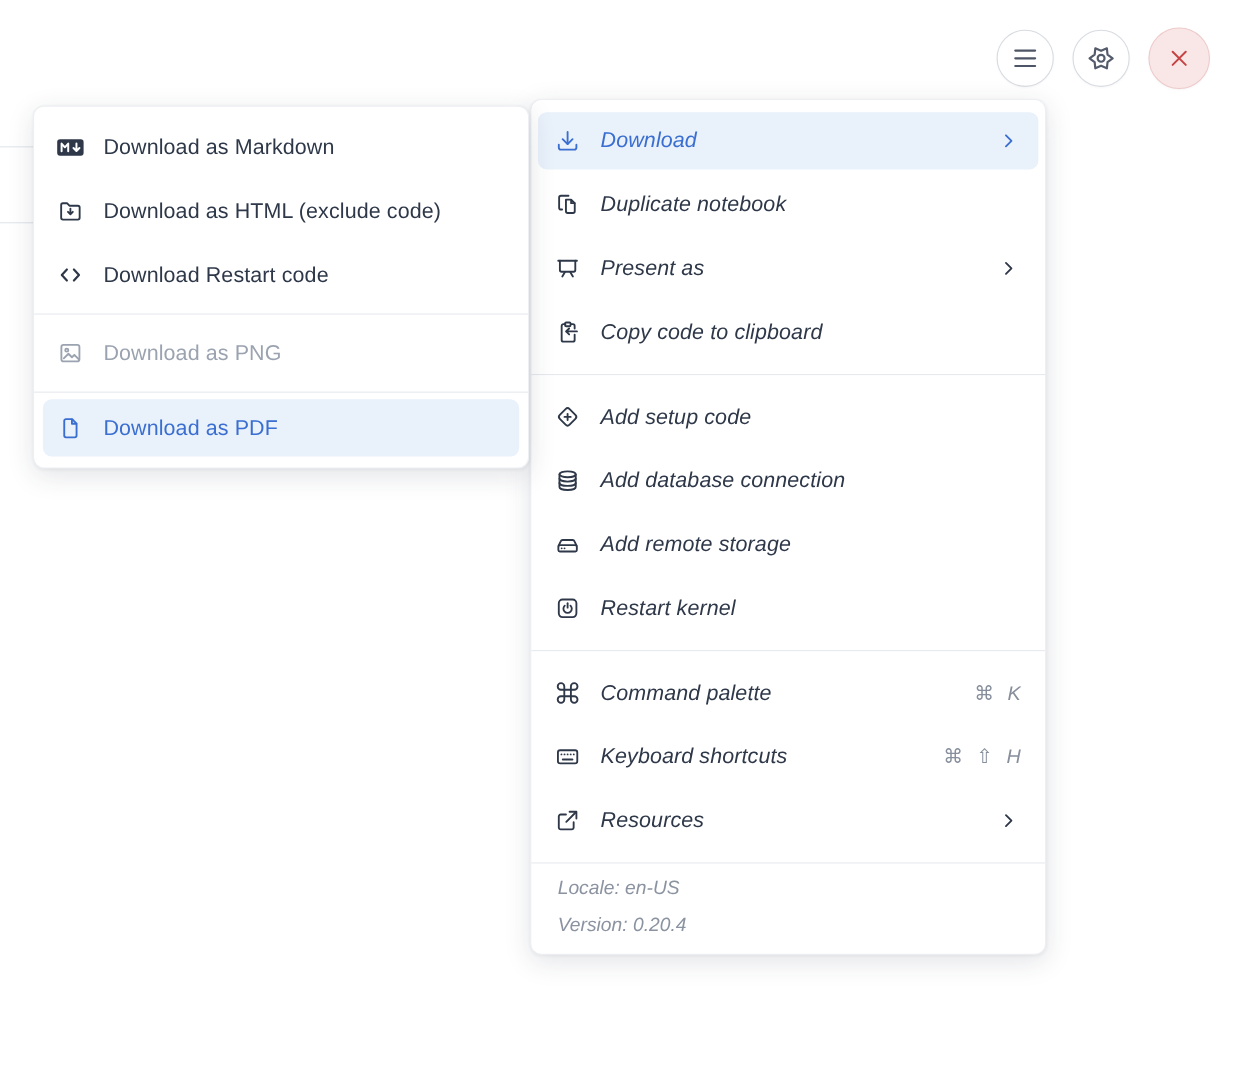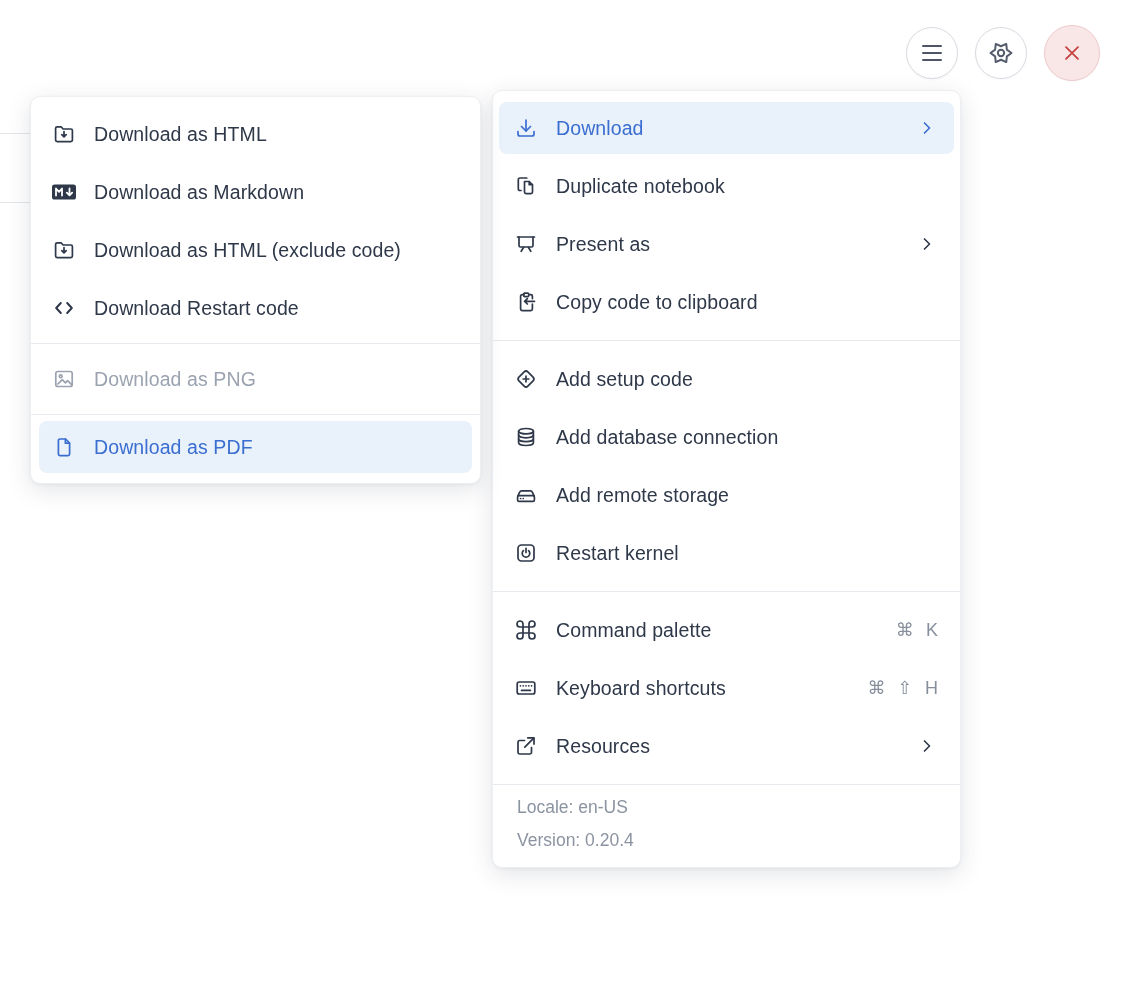--- a/index.html
+++ b/index.html
@@ -30,21 +30,21 @@
     border:1.5px solid var(--ring);display:flex;align-items:center;justify-content:center;cursor:pointer;
     box-shadow:0 1px 2px rgba(40,50,70,.04);}
   .circle-btn.danger{width:56px;height:56px;background:var(--danger-bg);border-color:var(--danger-ring);}
   .burger{display:flex;flex-direction:column;gap:4.5px;}
   .burger span{display:block;width:20px;height:2.6px;border-radius:2px;background:var(--iconslate);}
 
   
   .menu{position:absolute;background:#fff;border:1px solid var(--border);border-radius:10px;
     box-shadow:0 6px 24px rgba(40,50,70,.13), 0 1px 3px rgba(40,50,70,.06);}
   .menu.submenu{left:30px;top:96px;width:451px;z-index:20;padding:8px 0 10px 0;}
-  .menu.main{left:492px;top:90px;width:469px;z-index:10;padding:8px 0 0 0;}
+  .menu.main{left:482px;top:90px;width:469px;z-index:10;padding:8px 0 0 0;font-style:italic;}
 
   .mi{display:flex;align-items:center;height:58px;padding:0 22px 0 20px;cursor:pointer;
     font-size:19.5px;letter-spacing:.1px;color:var(--text);}
   .mi .ic{width:26px;height:26px;flex:0 0 26px;margin-right:17px;display:flex;align-items:center;justify-content:center;}
   .mi .ic svg{display:block;}
   .mi .lbl{white-space:nowrap;}
   .mi .sp{flex:1;}
   .mi .shortcut{font-size:18px;color:#878f9d;word-spacing:7px;white-space:nowrap;}
   .mi .chev{width:22px;height:22px;flex:0 0 22px;display:flex;align-items:center;justify-content:center;}
 
@@ -259,29 +259,20 @@
 
     <div class="divider" style="margin-bottom:0;"></div>
 
     <div class="footer">
       <div>Locale: en-US</div>
       <div>Version: 0.20.4</div>
     </div>
   </div>
 
   <div class="menu submenu">
-    <div class="mi">
-      <span class="ic">
-        <svg class="stroke" width="24" height="24" viewBox="0 0 24 24">
-          <path d="M3.6 18V6.4a1.6 1.6 0 0 1 1.6-1.6h3.9l2 2.2h7.7a1.6 1.6 0 0 1 1.6 1.6V18a1.6 1.6 0 0 1-1.6 1.6H5.2A1.6 1.6 0 0 1 3.6 18z"></path>
-          <path d="M12 9.6v5M9.8 12.6l2.2 2.2 2.2-2.2"></path>
-        </svg>
-      </span>
-      <span class="lbl">Download as HTML</span>
-    </div>
 
     <div class="mi">
       <span class="ic">
         <svg width="26" height="26" viewBox="0 0 26 26">
           <rect x="1" y="5.5" width="24" height="15" rx="2.6" fill="#2e3849"></rect>
           <path d="M5 16.5v-7l3 3.4 3-3.4v7" fill="none" stroke="#ffffff" stroke-width="1.8" stroke-linecap="round" stroke-linejoin="round"></path>
           <path d="M18.5 9.5v6.6M15.8 13.6l2.7 2.7 2.7-2.7" fill="none" stroke="#ffffff" stroke-width="1.8" stroke-linecap="round" stroke-linejoin="round"></path>
         </svg>
       </span>
       <span class="lbl">Download as Markdown</span>

